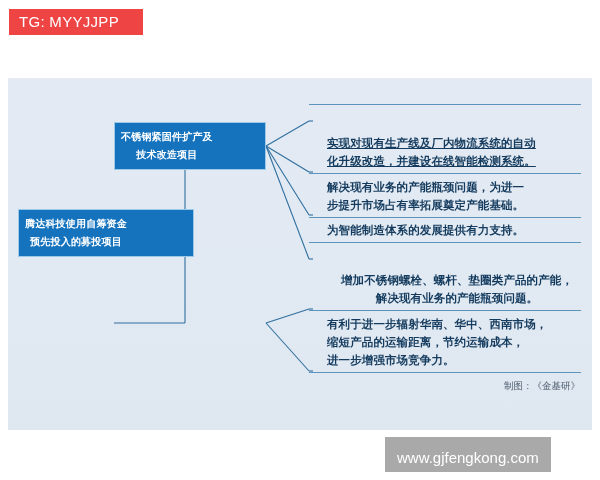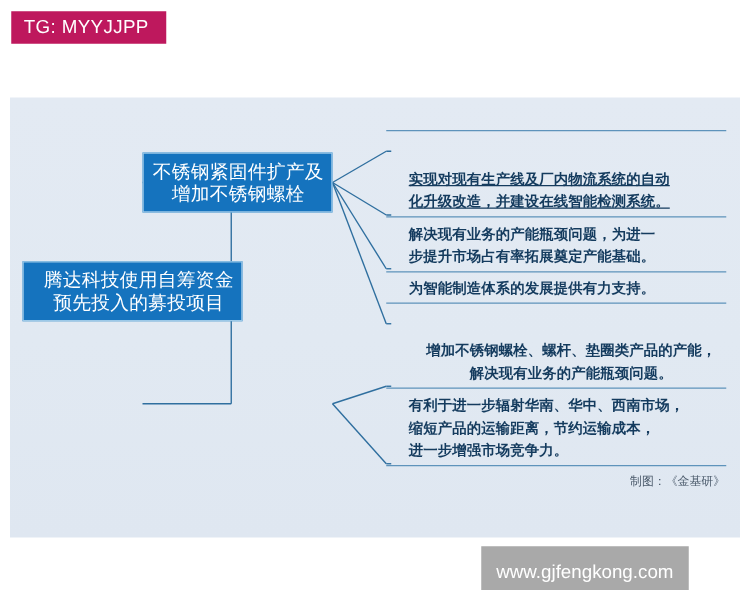--- a/index.html
+++ b/index.html
@@ -31,22 +31,22 @@
     width: 584px;
     height: 352px;
     background: linear-gradient(180deg, #e3eaf3 0%, #e1e9f2 55%, #dfe7f1 100%);
   }
 
   
   .tg-badge {
     position: absolute;
     left: 9px;
     top: 9px;
-    padding: 4px 14px 5px 10px;
-    background: #be185d;
+    padding: 4px 24px 5px 10px;
+    background: #ef4444;
     color: #ffffff;
     font-size: 15px;
     line-height: 17px;
     letter-spacing: 0.3px;
     white-space: nowrap;
   }
 
   
   .watermark {
     position: absolute;
@@ -71,27 +71,27 @@
 
   
   .node {
     position: absolute;
     box-sizing: border-box;
     background: #1573be;
     border: 1px solid #9cc9e8;
     color: #ffffff;
     text-align: center;
     font-family: "DejaVu Sans", "Liberation Sans", sans-serif;
-    font-weight: normal;
-    font-size: 15px;
+    font-weight: bold;
+    font-size: 10px;
     line-height: 18px;
     letter-spacing: 0.2px;
     display: flex;
     align-items: center;
-    justify-content: flex-end;
+    justify-content: flex-start;
     padding: 0 6px;
   }
   .node span { display: block; }
 
   .node-root {
     left: 10px;
     top: 131px;
     width: 176px;
     height: 48px;
   }
@@ -188,21 +188,21 @@
     <div class="node node-root">
       <div>
         <span>腾达科技使用自筹资金</span>
         <span>预先投入的募投项目</span>
       </div>
     </div>
 
     <div class="node node-b1">
       <div>
         <span>不锈钢紧固件扩产及</span>
-        <span>增加不锈钢螺栓</span>
+        <span>技术改造项目</span>
       </div>
     </div>
 
 
     <div class="leaf leaf-1">
       <i class="rule"></i>
     </div>
 
     <div class="leaf leaf-2">
       <span>实现对现有生产线及厂内物流系统的自动</span><br>

